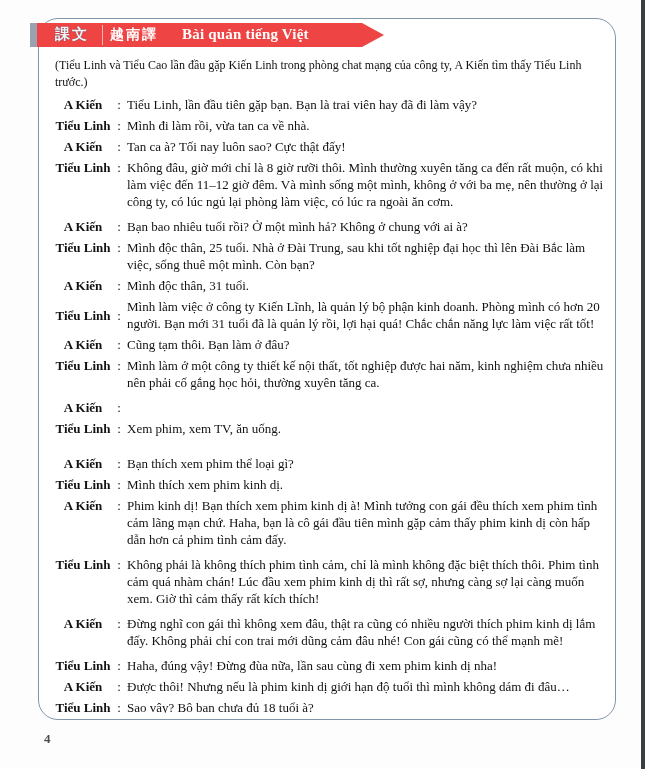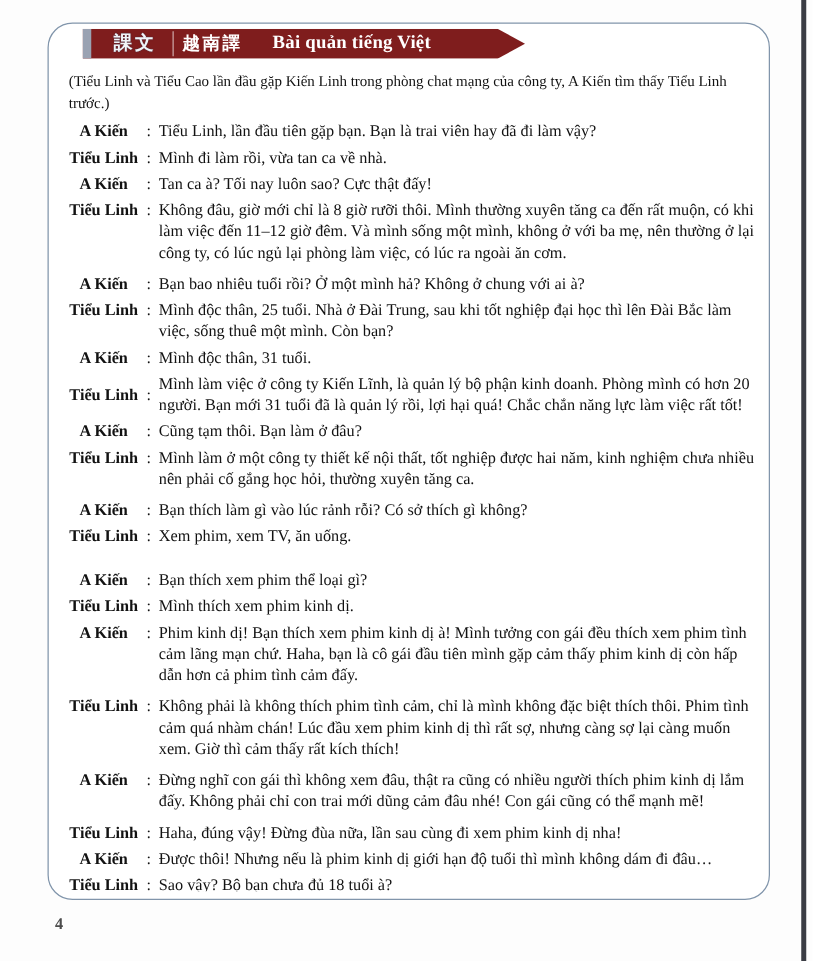--- a/index.html
+++ b/index.html
@@ -17,24 +17,23 @@
   
   .box {
     position:absolute; left:38px; top:18px; width:578px; height:702px;
     border:1.6px solid #8195ab; border-radius:20px; background:#ffffff;
     box-sizing:border-box;
   }
 
   
   .banner {
     position:absolute; left:-9px; top:4px; width:354px; height:24px;
-    background:#7f1d1d;
+    background:#ef4444;
     clip-path:polygon(0 0, 332px 0, 354px 50%, 332px 100%, 0 100%);
     z-index:3;
-    margin-left:36px;
   }
   .banner .cap { position:absolute; left:0; top:0; width:7px; height:100%; background:#9aa2b2; }
   .banner .sep { position:absolute; left:72px; top:2px; width:1px; height:20px; background:rgba(255,255,255,.6); }
   .banner .cjk1 {
     position:absolute; left:14px; top:2px; width:56px; text-align:center;
     color:#f2f4f8; font-weight:bold; font-size:15px; letter-spacing:2px;
     text-shadow:0 0 1px #2e3a55;
   }
   .banner .cjk2 {
     position:absolute; left:80px; top:3px; color:#ffffff; font-weight:bold;
@@ -135,21 +134,20 @@
     <span class="txt">Cũng tạm thôi. Bạn làm ở đâu?</span>
   </div>
           <div class="row">
     <span class="sp">Tiểu Linh</span>
     <span class="co">:</span>
     <span class="txt">Mình làm ở một công ty thiết kế nội thất, tốt nghiệp được hai năm, kinh nghiệm chưa nhiều nên phải cố gắng học hỏi, thường xuyên tăng ca.</span>
   </div>
           <div class="row break-para">
     <span class="sp">A Kiến</span>
     <span class="co">:</span>
-    <span class="txt">Bạn thích làm gì vào lúc rảnh rỗi? Có sở thích gì không?</span>
   </div>
           <div class="row">
     <span class="sp">Tiểu Linh</span>
     <span class="co">:</span>
     <span class="txt">Xem phim, xem TV, ăn uống.</span>
   </div>
           <div class="row break-section">
     <span class="sp">A Kiến</span>
     <span class="co">:</span>
     <span class="txt">Bạn thích xem phim thể loại gì?</span>

